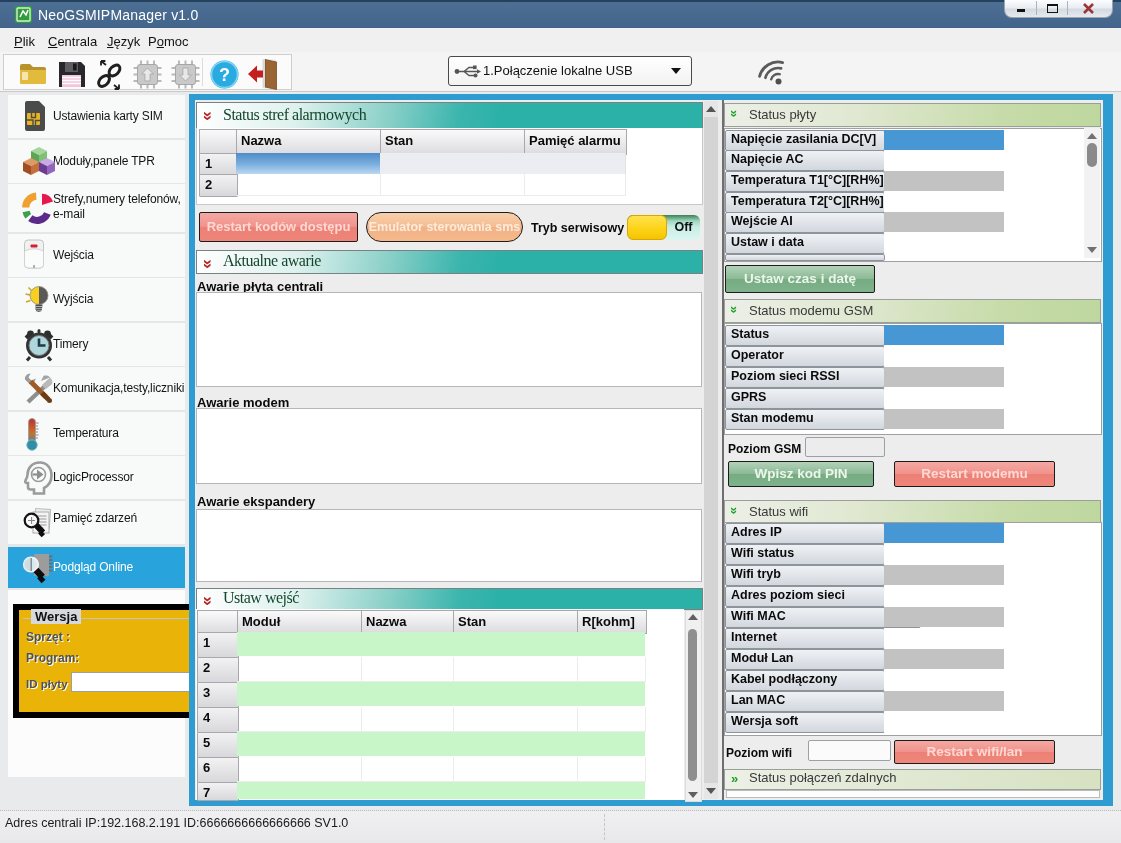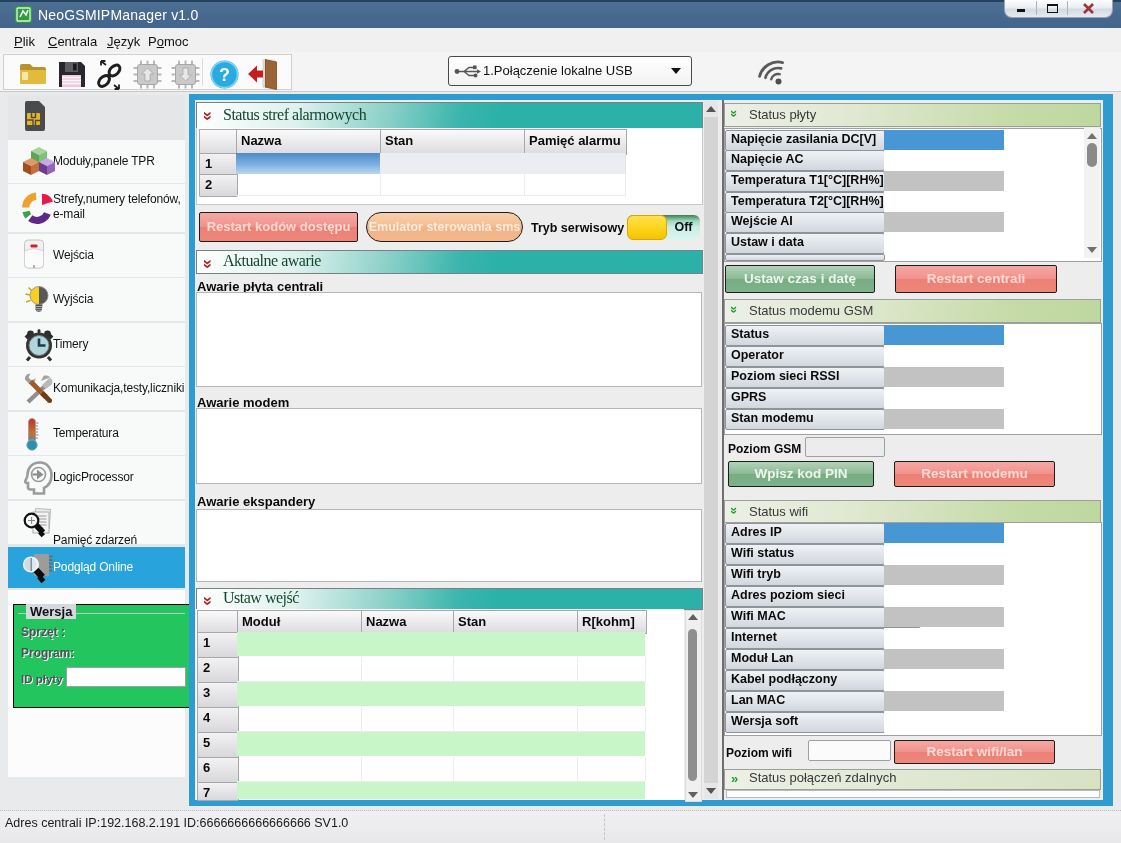--- a/index.html
+++ b/index.html
@@ -28,21 +28,21 @@
 
 #content{left:0;top:92px;width:1121px;height:718px;background:#e9eaeb;}
 
 #sidebar{left:8px;top:3px;width:177px;height:682px;position:absolute;background:#fcfcfc;}
 .sbtn{position:absolute;left:0;width:177px;background:#f8f9f9;}
 .sbtn .lbl{position:absolute;left:45px;font-size:12px;letter-spacing:-0.15px;color:#141414;white-space:nowrap;}
 .sbtn.active{background:#29a3dc;}
 .sbtn.active .lbl{color:#fff;}
 #sb-gapbg{position:absolute;left:0;top:0;width:177px;height:495px;background:#e5e6e7;}
 
-#wersja{position:absolute;left:5px;top:509px;width:175px;height:102px;background:#22c55e;border:1px solid #000000;}
+#wersja{position:absolute;left:5px;top:509px;width:175px;height:102px;background:#eab308;border:6px solid #000000;}
 #wersja .gtitle{position:absolute;left:12px;top:-1px;font-weight:bold;font-size:13px;color:#111;}
 #wersja .it{position:absolute;left:7px;font-weight:bold;font-size:12px;color:#4d5258;text-shadow:1px 1px 0 #ffffff;}
 #idinput{position:absolute;left:52px;top:62px;width:118px;height:18px;background:#fff;border:1px solid #9aa0a6;}
 
 #panel{left:189px;top:2px;width:924px;height:712px;position:absolute;background:#2f9cd1;}
 #panel-inner{position:absolute;left:6px;top:6px;width:908px;height:700px;background:#ededee;}
 
 .hdr-teal{position:absolute;left:1px;width:505px;height:25px;border:1px solid #788282;
  background:linear-gradient(100deg,#ffffff 0%,#ddf1ed 20%,#8ad0c8 38%,#3bb5ad 52%,#2bb1a8 60%);}
 .hdr-teal .txt{position:absolute;left:26px;top:3px;font-family:"Liberation Serif",serif;font-size:16px;letter-spacing:-0.5px;color:#16462f;}
@@ -176,20 +176,23 @@
       <path d="M21 27 A7 7 0 0 1 28 20" stroke-width="2.4"></path>
       <path d="M15 27 A13 13 0 0 1 28 14" stroke-width="2.6"></path>
       <path d="M9 27 A19 19 0 0 1 28 8" stroke-width="2.8"></path>
     </g>
     <circle cx="28.5" cy="27.5" r="3" fill="#4f4f4f"></circle>
   </svg>
 </div>
 <div class="abs" id="content">
   <div id="sidebar">
     <div id="sb-gapbg"></div>
+<div class="sbtn" style="top:0px;height:43px;">
+        <div class="lbl" style="top:14px;line-height:15px;">Ustawienia karty SIM</div>
+      </div>
 <div style="position:absolute;left:14px;top:5px;width:34px;height:34px;"><svg width="26" height="32" viewBox="0 0 26 32">
           <path d="M3 3 a2 2 0 0 1 2 -2 H17 L23 7 V29 a2 2 0 0 1 -2 2 H5 a2 2 0 0 1 -2 -2 Z" fill="#4b4b4b"></path>
           <rect x="5" y="13" width="13" height="12" rx="1" fill="#e8b421"></rect>
           <path d="M9.5 13 v4.5 h4 V13 M5 20 h6 v5 M13.5 25 v-4.5 H18" stroke="#4b4b4b" stroke-width="1.4" fill="none"></path>
         </svg></div>
 <div class="sbtn" style="top:45px;height:43px;">
         <div class="lbl" style="top:14px;line-height:15px;">Moduły,panele TPR</div>
       </div>
 <div style="position:absolute;left:14px;top:50px;width:34px;height:34px;"><svg width="34" height="34" viewBox="0 0 34 34">
           <path d="M17 2 L25 6 L17 10 L9 6 Z" fill="#a6d69e"></path>
@@ -282,21 +285,21 @@
 <div class="sbtn" style="top:361px;height:43px;">
         <div class="lbl" style="top:14px;line-height:15px;">LogicProcessor</div>
       </div>
 <div style="position:absolute;left:14px;top:366px;width:34px;height:34px;"><svg width="32" height="34" viewBox="0 0 32 34">
           <path d="M18 1.5 C10 1.5 5.5 7 5.5 13.5 C5.5 16 4.5 17.5 3.5 19.5 C2.8 21 3.5 22 5 22 L6 22 L6 26 C6 27.5 7 28.5 8.5 28.5 L12 28.5 L12 32.5 L22 32.5 L22 27 C27 24.5 29.5 20 29.5 14.5 C29.5 7 24.5 1.5 18 1.5 Z" fill="none" stroke="#9b9b9b" stroke-width="2.6"></path>
           <circle cx="16.5" cy="13.5" r="7" fill="none" stroke="#9b9b9b" stroke-width="1.6"></circle>
           <path d="M10.5 13.5 H16" stroke="#8e8e8e" stroke-width="2.2"></path>
           <path d="M15 8.5 L21.5 13.5 L15 18.5 Z" fill="#8e8e8e"></path>
         </svg></div>
 <div class="sbtn" style="top:406px;height:43px;">
-        <div class="lbl" style="top:10px;line-height:15px;margin-top:22px;">Pamięć zdarzeń</div>
+        <div class="lbl" style="top:10px;line-height:15px;">Pamięć zdarzeń</div>
       </div>
 <div style="position:absolute;left:14px;top:411px;width:34px;height:34px;"><svg width="34" height="34" viewBox="0 0 34 34">
           <rect x="13" y="3" width="15" height="19" fill="#ececec" stroke="#bbb" transform="rotate(4 20 12)"></rect>
           <rect x="11" y="6" width="16" height="21" fill="#f4f4f4" stroke="#aaa"></rect>
           <path d="M13.5 10 h11 M13.5 13 h11 M13.5 16 h11 M13.5 19 h11 M13.5 22 h8" stroke="#9a9a9a" stroke-width="1.2"></path>
           <circle cx="9.5" cy="14.5" r="6.8" fill="rgba(252,252,252,0.7)" stroke="#141414" stroke-width="2.2"></circle>
           <path d="M9.5 11 v7 M6 14.5 h7" stroke="#888" stroke-width="1"></path>
           <path d="M14.5 19.5 L21 26.5" stroke="#0d0d0d" stroke-width="6" stroke-linecap="butt"></path>
           <path d="M19.5 24.5 l3.5 3.8 -3.4 3 -3.5 -3.8 Z" fill="#0d0d0d"></path>
         </svg></div>
@@ -468,21 +471,20 @@
           <div class="t" style="top:1px">Ustaw i data</div>
         </div>
 <div class="vcell" style="left:689px;top:133.0px;width:120px;height:20px;background:#fff;"></div>
 <div class="rcell" style="left:530px;top:153.7px;width:158px;height:5px;"></div>
 <div class="sbar" style="left:889px;top:28px;width:16px;height:130px;background:#f2f2f2;">
 <div style="position:absolute;left:3px;top:5px;width:0;height:0;border-left:5px solid transparent;border-right:5px solid transparent;border-bottom:6px solid #707070;"></div>
 <div style="position:absolute;left:3px;top:15px;width:10px;height:24px;background:#8a8a8a;border-radius:5px;"></div>
 <div style="position:absolute;left:3px;bottom:5px;width:0;height:0;border-left:5px solid transparent;border-right:5px solid transparent;border-top:6px solid #707070;"></div>
 </div>
 <div class="btn btn-green" style="left:530px;top:165px;width:148px;height:26px;font-size:13.5px;line-height:26px;">Ustaw czas i datę</div>
-<div class="btn btn-red" style="left:700px;top:165px;width:160px;height:26px;font-size:13.5px;line-height:26px;">Restart centrali</div>
 <div class="hdr-green" style="top:199px">
           <div class="chev-green">»</div>
           <div class="txt">Status modemu GSM</div>
         </div>
 <div class="rtab" style="left:529px;top:223px;width:376px;height:110px;"></div>
 <div class="rcell" style="left:530px;top:224.7px;width:158px;height:19px;">
           <div class="t" style="top:1px">Status</div>
         </div>
 <div class="vcell" style="left:689px;top:224.7px;width:120px;height:20px;background:#4697d4;"></div>
 <div class="rcell" style="left:530px;top:245.7px;width:158px;height:19px;">

